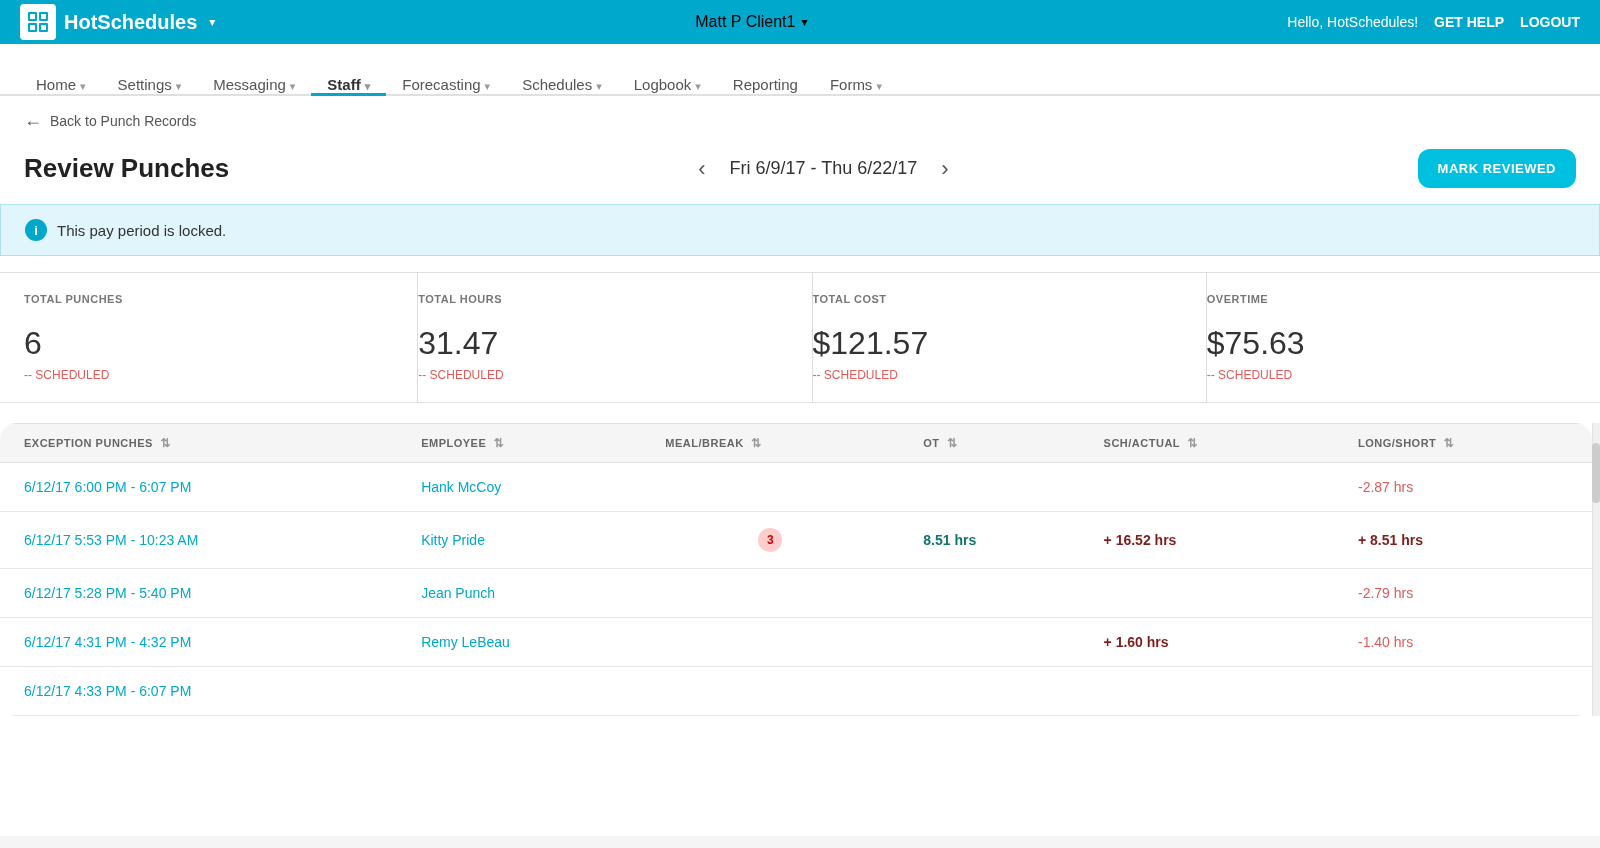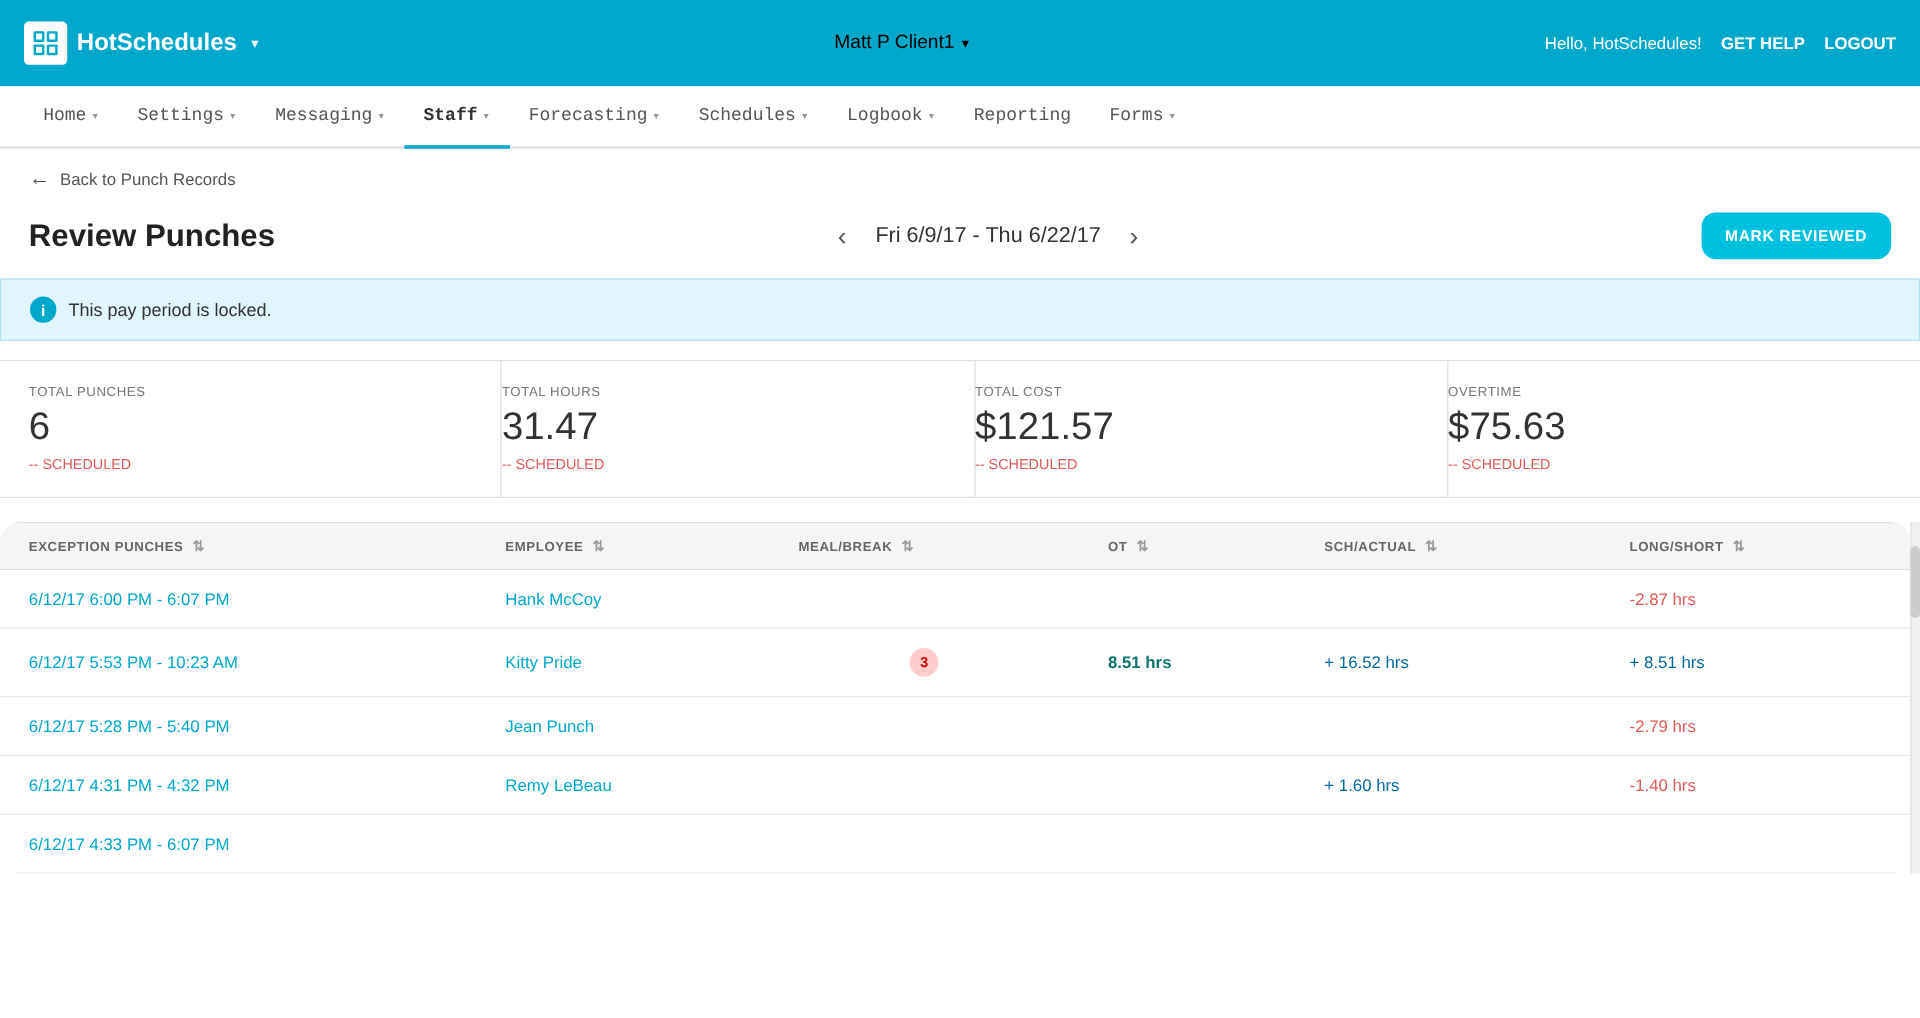--- a/index.html
+++ b/index.html
@@ -5,21 +5,21 @@
     * { box-sizing: border-box; margin: 0; padding: 0; }
     body { font-family: -apple-system, BlinkMacSystemFont, 'Segoe UI', Arial, sans-serif; background: #f5f5f5; color: #333; }
 
     
     .top-bar {
       background: #00a8cc;
       display: flex;
       align-items: center;
       justify-content: space-between;
       padding: 0 20px;
-      height: 72px;
+      height: 44px;
     }
     .top-bar-left { display: flex; align-items: center; gap: 8px; }
     .logo-icon {
       width: 36px; height: 36px;
       background: white;
       border-radius: 4px;
       display: flex; align-items: center; justify-content: center;
       font-weight: bold; color: #00a8cc; font-size: 14px;
     }
     .logo-text { color: white; font-size: 20px; font-weight: 600; }
@@ -34,32 +34,31 @@
     
     .sec-nav {
       background: white;
       border-bottom: 2px solid #e0e0e0;
       display: flex;
       align-items: center;
       padding: 0 20px;
       height: 52px;
     }
     .sec-nav-item {
-      display: flex; align-items: center; gap: 4px;
-      padding: 12px 16px;
+      display: flex; align-items: flex-end; gap: 4px;
+      padding: 0 16px;
       height: 52px;
       cursor: pointer;
       color: #555;
       font-size: 15px;
       font-weight: 400;
       text-decoration: none;
       border-bottom: 3px solid transparent;
       position: relative;
       top: 1px;
-      font-family: Liberation Mono, monospace;
     }
     .sec-nav-item.active { color: #333; font-weight: 600; border-bottom: 3px solid #00a8cc; }
     .sec-nav-item .caret { font-size: 11px; color: #999; }
 
     
     .main { background: white; min-height: calc(848px - 108px); }
 
     
     .breadcrumb {
       padding: 14px 24px;
@@ -114,22 +113,22 @@
       padding: 0 24px;
     }
     .stat-item {
       flex: 1;
       padding: 20px 24px 20px 0;
       border-right: 1px solid #ddd;
     }
     .stat-item:first-child { padding-left: 0; }
     .stat-item:last-child { border-right: none; padding-right: 0; }
     .stat-label {
-      font-size: 11px; font-weight: 400; color: #777;
-      letter-spacing: 0.5px; text-transform: uppercase; margin-bottom: 4px;
+      font-size: 11px; font-weight: 700; color: #777;
+      letter-spacing: 0.5px; text-transform: uppercase; margin-bottom: 20px;
     }
     .stat-value { font-size: 32px; font-weight: 400; color: #333; margin-bottom: 6px; }
     .stat-scheduled { font-size: 12px; color: #e05a5a; font-weight: 500; }
 
     
     .table-container {
       padding: 0 0 0 0;
       overflow-x: auto;
     }
     table { width: 100%; border-collapse: collapse; }
@@ -144,21 +143,21 @@
     thead th .sort-icon { color: #999; font-size: 12px; margin-left: 4px; }
     tbody tr { border-bottom: 1px solid #e8e8e8; }
     tbody td {
       padding: 16px 24px;
       font-size: 14px;
       color: #333;
       vertical-align: middle;
     }
     .link-text { color: #00a8cc; cursor: pointer; text-decoration: none; }
     .ot-value { color: #0f766e; font-weight: 700; }
-    .positive-value { color: #0369a1; font-weight: 400; }
+    .positive-value { color: #7f1d1d; font-weight: 700; }
     .negative-value { color: #e05a5a; font-weight: 500; }
     .meal-break-badge {
       display: inline-flex; align-items: center; justify-content: center;
       width: 24px; height: 24px; border-radius: 50%;
       background: #ffcccc; color: #cc0000; font-size: 12px; font-weight: 700;
     }
 
     
     .content-with-scroll { display: flex; }
     .scroll-area { flex: 1; overflow-y: auto; border-radius: 17px; }

